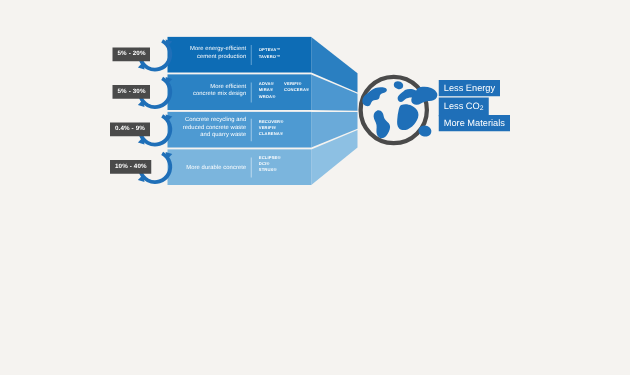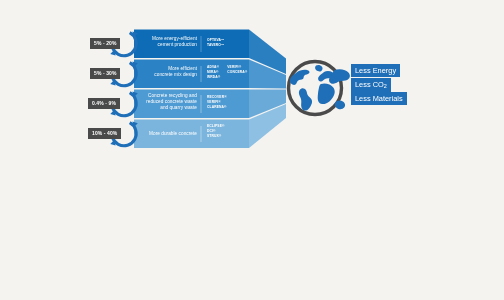--- a/index.html
+++ b/index.html
@@ -207,16 +207,16 @@
   </div>
   <div class="pct-badge" style="left:88px;top:128px;">10% - 40%</div>
 
   <div class="outcome" style="left:351px;top:64px;">
     <span>Less Energy</span>
   </div>
   <div class="outcome" style="left:351px;top:78px;">
     <span>Less CO</span><sub>2</sub>
   </div>
   <div class="outcome" style="left:351px;top:92px;">
-    <span>Less Materials</span>
+    <span>More Materials</span>
   </div>
 
 </div>
 
 </body></html>

